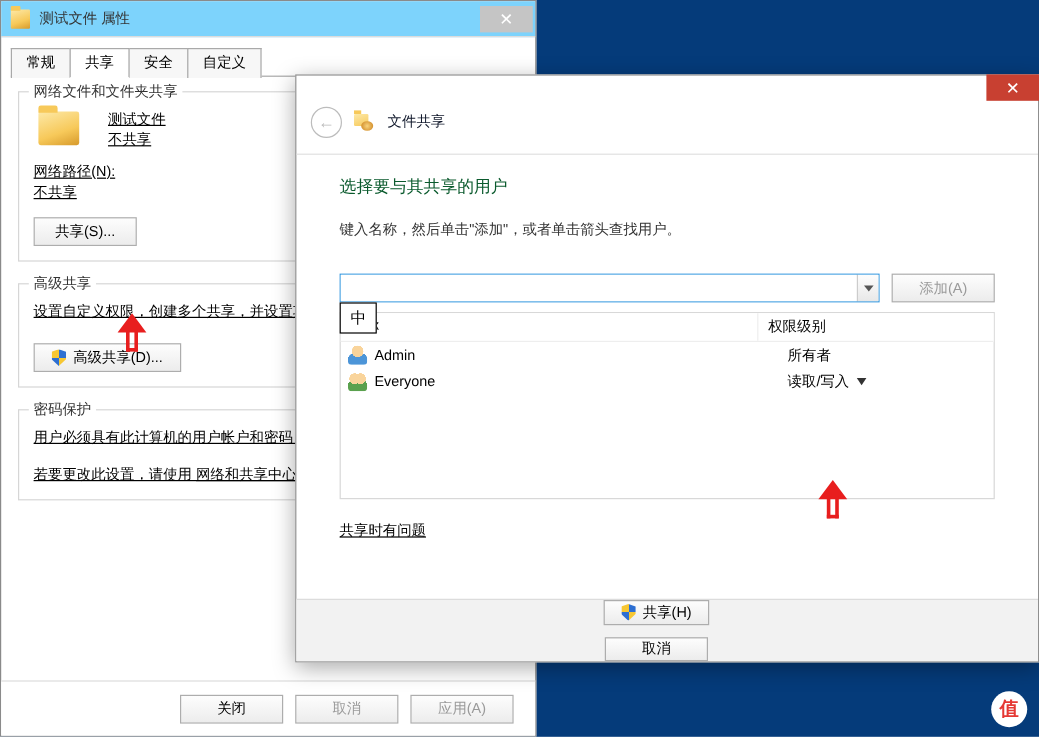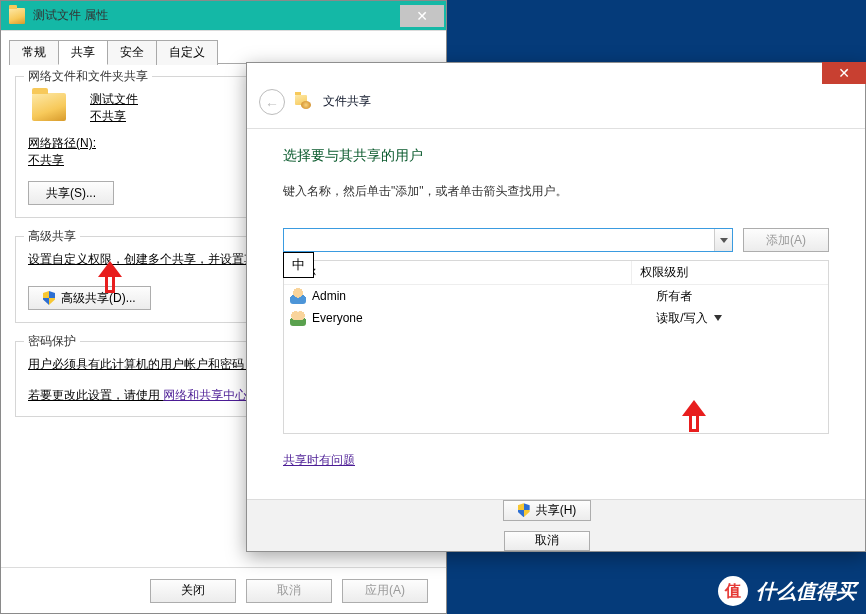--- a/index.html
+++ b/index.html
@@ -15,21 +15,21 @@
     
     .props-dialog {
       position: absolute;
       left: 0; top: 0;
       width: 447px; height: 614px;
       background: #fff;
       border: 1px solid #8a8a8a;
     }
     .props-titlebar {
       height: 30px;
-      background: #14b8a6;
+      background: #7dd3fc;
       display: flex;
       align-items: center;
       border-bottom: 1px solid #dcdcdc;
     }
     .props-titlebar .icon {
       width: 16px; height: 16px;
       margin: 0 8px;
       background: linear-gradient(160deg,#fde9a8,#f7c95a 60%,#d79a2b);
       border-radius: 1px;
       position: relative;
@@ -92,21 +92,21 @@
       background: linear-gradient(#fdfdfd,#ececec);
       cursor:default;
     }
     .btn.long{min-width:120px;}
     .btn.disabled{color:#9a9a9a;}
     .btn .shield{
       width:12px;height:14px;margin-right:6px;
       background: conic-gradient(from 0deg, #2d6fd2 0 25%, #f7c733 25% 50%, #2d6fd2 50% 75%, #f7c733 75% 100%);
       clip-path: polygon(50% 0,100% 15%,100% 60%,50% 100%,0 60%,0 15%);
     }
-    .link { color:#4c1d95; text-decoration:underline; }
+    .link { color:#000000; text-decoration:underline; }
     .dlg-footer {
       position:absolute; left:0; right:0; bottom:0;
       height:46px; border-top:1px solid #dcdcdc;
       display:flex; justify-content:flex-end; align-items:center;
       gap:10px; padding-right:18px; background:#fff;
     }
     .red-arrow {
       position:absolute;
       width:28px; height:36px;
     }
@@ -158,21 +158,21 @@
     .combo input{ flex:1; border:none; outline:none; height:100%; padding:0 4px; font-family:inherit; font-size:12px;}
     .combo .dd{ width:18px; height:100%; border-left:1px solid #ccc; background:linear-gradient(#fdfdfd,#e8e8e8); display:flex;align-items:center;justify-content:center;}
     .combo .dd::after{content:"";border-left:4px solid transparent;border-right:4px solid transparent;border-top:5px solid #555;}
     .ime{
       position:absolute; left:-1px; top:23px;
       border:1px solid #000; background:#fff;
       padding:3px 8px; font-size:13px; z-index:10;
     }
     .user-list{
       border:1px solid #d8d8d8; background:#fff;
-      height:174px;
+      height:156px;
     }
     .ul-head{
       display:flex; border-bottom:1px solid #eee; font-size:12px;
       background:#fff; height:24px; align-items:center;
     }
     .ul-head .c1{width:64%;padding-left:8px;border-right:1px solid #eee;height:100%;display:flex;align-items:center;}
     .ul-head .c2{flex:1;padding-left:8px;}
     .ul-row{display:flex; height:22px; align-items:center; padding-left:6px;}
     .ul-row .pic{
       width:16px;height:16px;margin-right:6px;border-radius:3px;
@@ -317,14 +317,13 @@
   </div>
 </div>
 
 <div class="red-arrow arrow2">
   <div class="head"></div>
     <div class="shaft"></div>
 </div>
 
 <div class="brand">
   <div class="badge">值</div>
-  <span>什么值得买</span>
 </div>
 
 </body></html>

